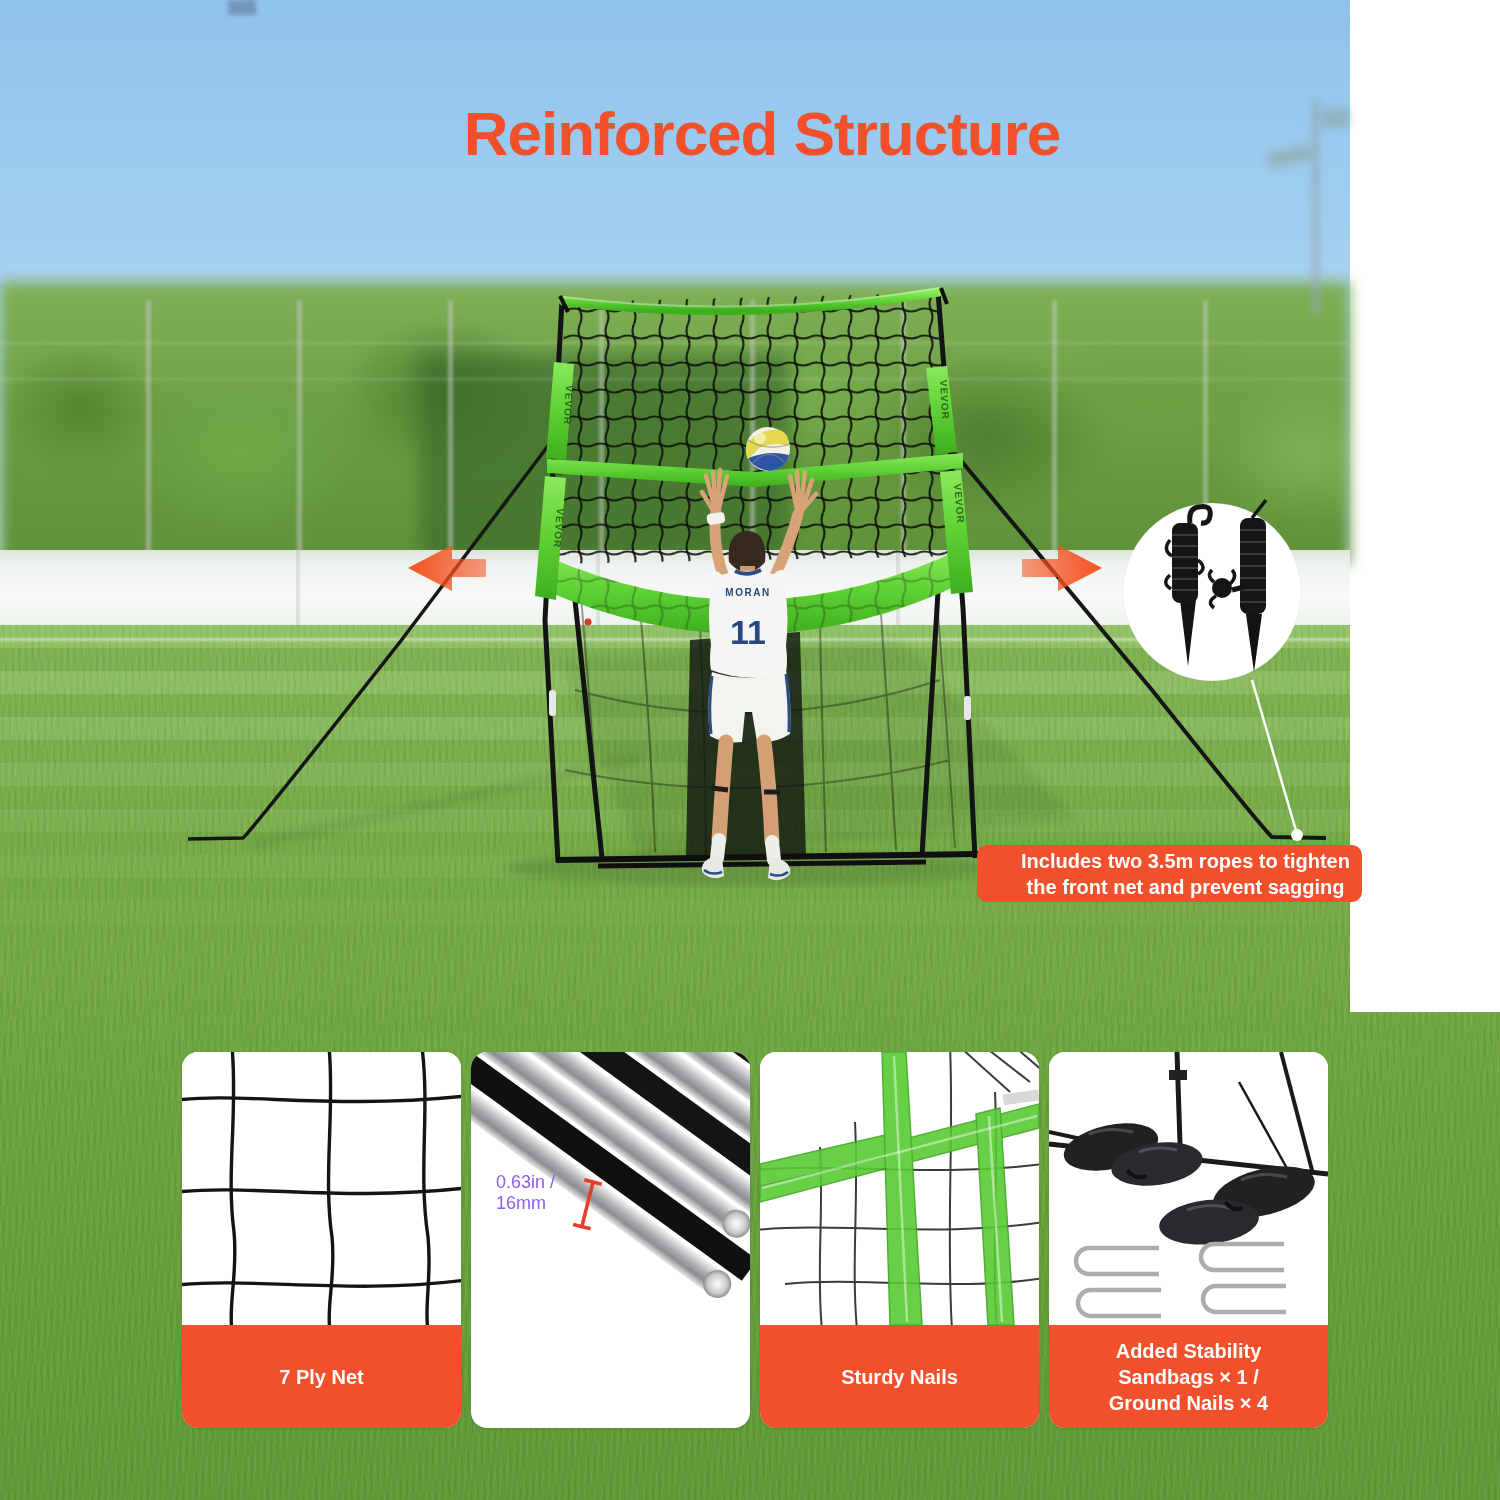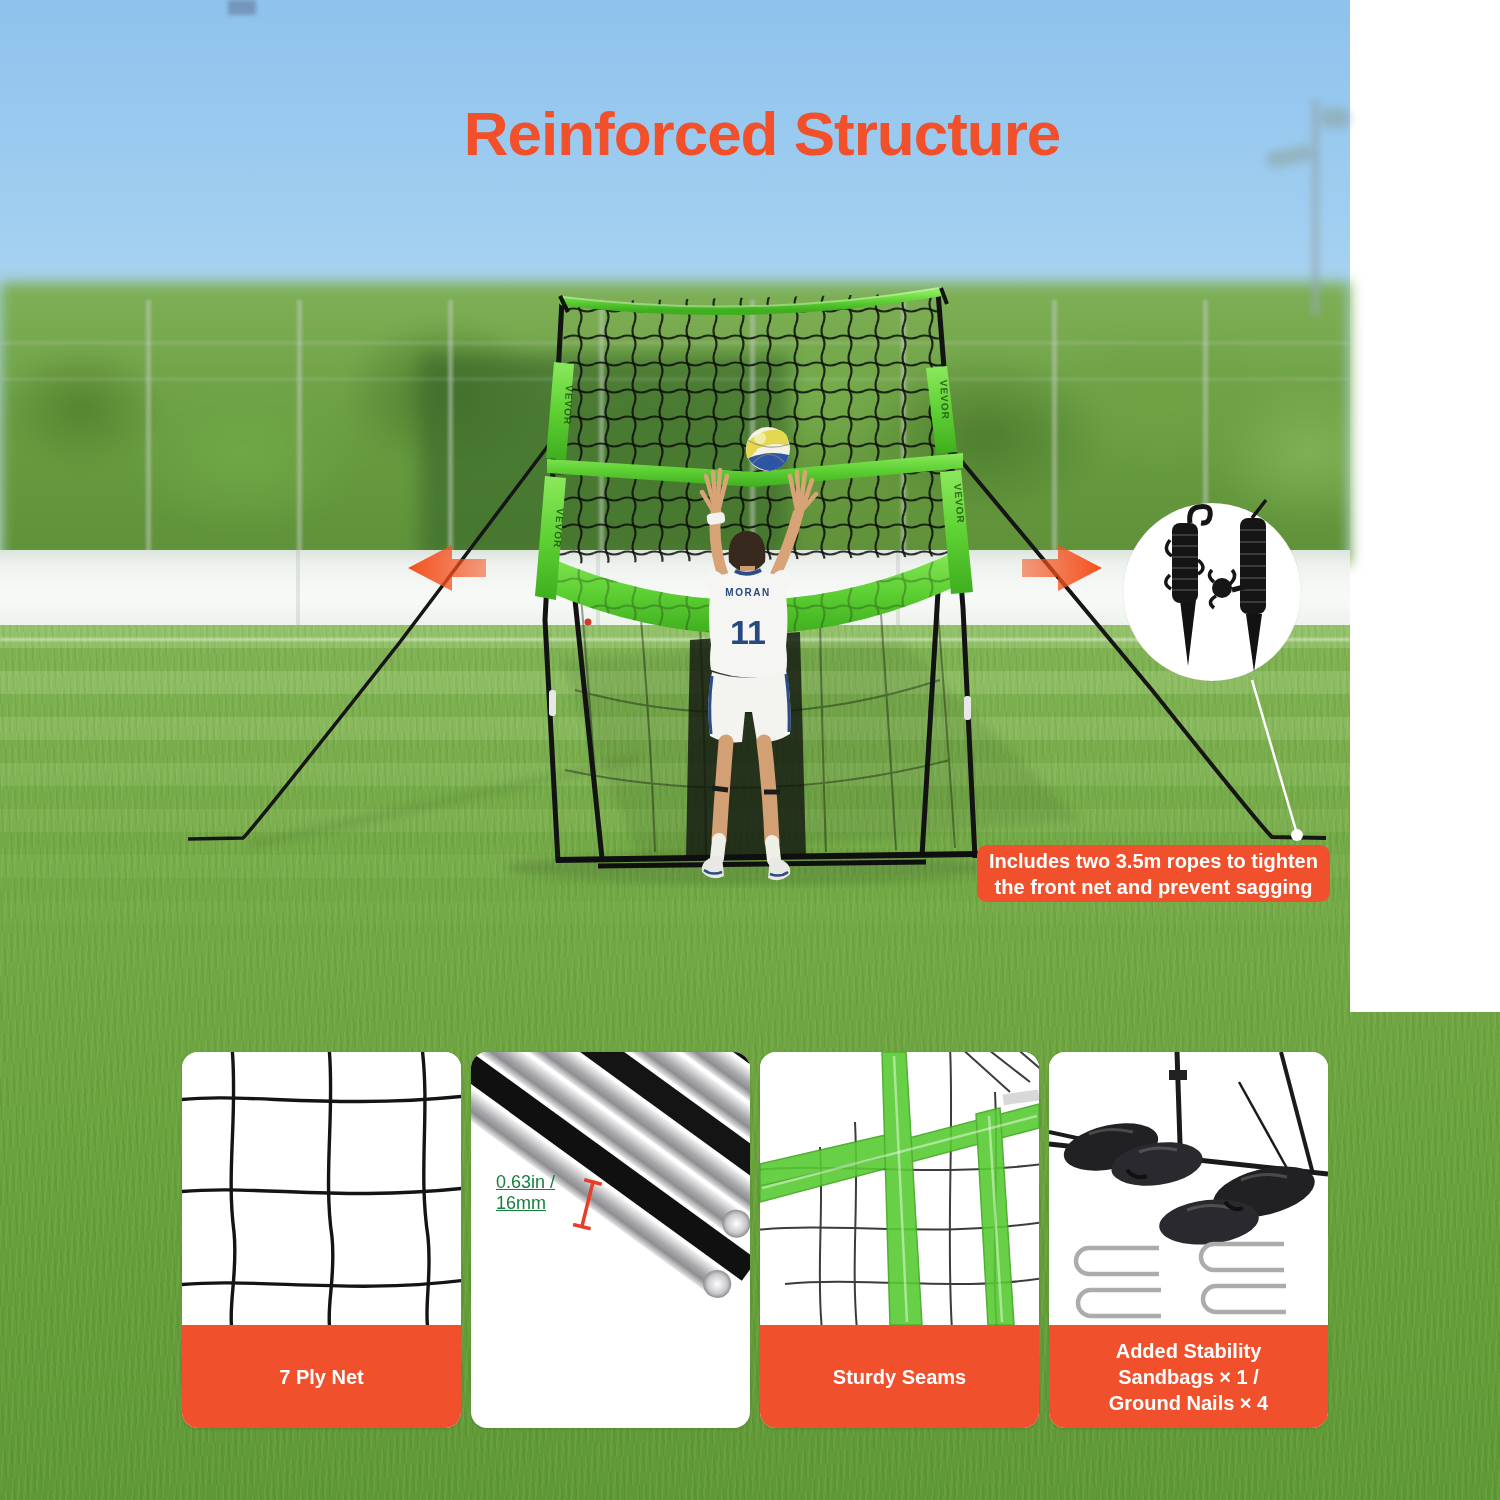--- a/index.html
+++ b/index.html
@@ -46,32 +46,32 @@
        background:repeating-linear-gradient(180deg, rgba(255,255,245,.12) 0 23px, rgba(25,65,12,.06) 23px 46px);
        -webkit-mask-image:linear-gradient(180deg,rgba(0,0,0,.9),transparent);
        mask-image:linear-gradient(180deg,rgba(0,0,0,.9),transparent);}
   .fieldline{position:absolute;left:0;top:638px;width:1350px;height:3px;background:rgba(255,255,255,.45);filter:blur(1px);}
 
   
   .title{position:absolute;left:0;top:86px;width:1500px;margin:12px;text-align:center;
        font-size:62px;font-weight:bold;letter-spacing:-1px;color:#F2502B;}
   .callout{position:absolute;left:977px;top:845px;width:353px;height:57px;background:#F1502C;border-radius:10px;
        color:#fff;font-size:20px;line-height:26px;font-weight:bold;text-align:center;
-       display:flex;align-items:center;justify-content:center;white-space:pre-line;}
+       display:flex;align-items:center;justify-content:center;white-space:pre-line;padding-left:32px;}
 
   .scene{position:absolute;left:0;top:0;}
 
   
   .cards{position:absolute;left:182px;top:1052px;width:1148px;display:flex;gap:10px;}
   .card{width:279px;height:376px;border-radius:16px;overflow:hidden;background:#fff;display:flex;flex-direction:column;
         box-shadow:0 1px 3px rgba(0,40,0,.15);}
   .card-img{position:relative;height:273px;background:#fff;flex:none;}
   .card-label{flex:1;background:#F1502C;color:#fff;font-size:20px;line-height:26px;font-weight:bold;
         display:flex;align-items:center;justify-content:center;text-align:center;white-space:pre-line;padding:0 12px;}
-  .pole-note{position:absolute;left:25px;top:120px;color:#15803d;font-size:18px;line-height:21px;white-space:pre-line;text-decoration:underline;}
+  .pole-note{position:absolute;left:25px;top:120px;color:#8b5cf6;font-size:18px;line-height:21px;white-space:pre-line;}
 </style>
 </head>
 <body>
 
 <div class="canvas">
 
   <div class="sky"></div>
   <div class="fixture-left"></div>
   <div class="treeline"></div>
   <div class="backstop"></div>
@@ -323,21 +323,21 @@
             <polygon points="122,0 146,0 162,273 130,273"></polygon>
             <polygon points="216,62 240,56 254,273 228,273"></polygon>
           </g>
           <g stroke="rgba(255,255,255,.45)" stroke-width="2.5" fill="none">
             <path d="M2 136 L 277 64"></path>
               <path d="M134 4 L 147 270"></path>
               <path d="M229 64 L 242 270"></path>
           </g>
         </svg>
       </div>
-      <div class="card-label">Sturdy Seams</div>
+      <div class="card-label">Sturdy Nails</div>
     </div>
 
     <div class="card">
       <div class="card-img">
         <svg width="279" height="273" viewBox="0 0 279 273">
           <g stroke="#1a1a1a" fill="none">
             <path d="M128 0 L 132 122" stroke-width="5"></path>
             <rect x="120" y="18" width="18" height="10" fill="#222" stroke="none"></rect>
             <path d="M0 92 L 279 122" stroke-width="5"></path>
             <path d="M232 0 L 264 122" stroke-width="4"></path>

